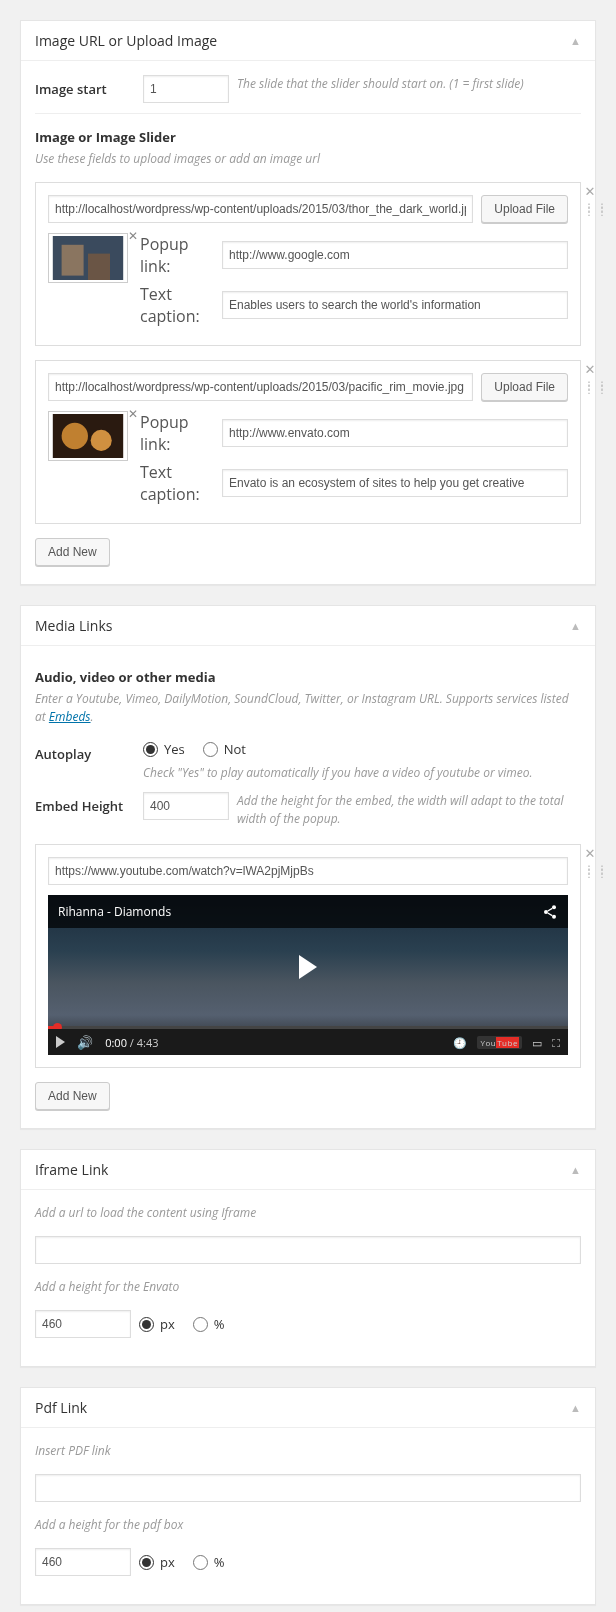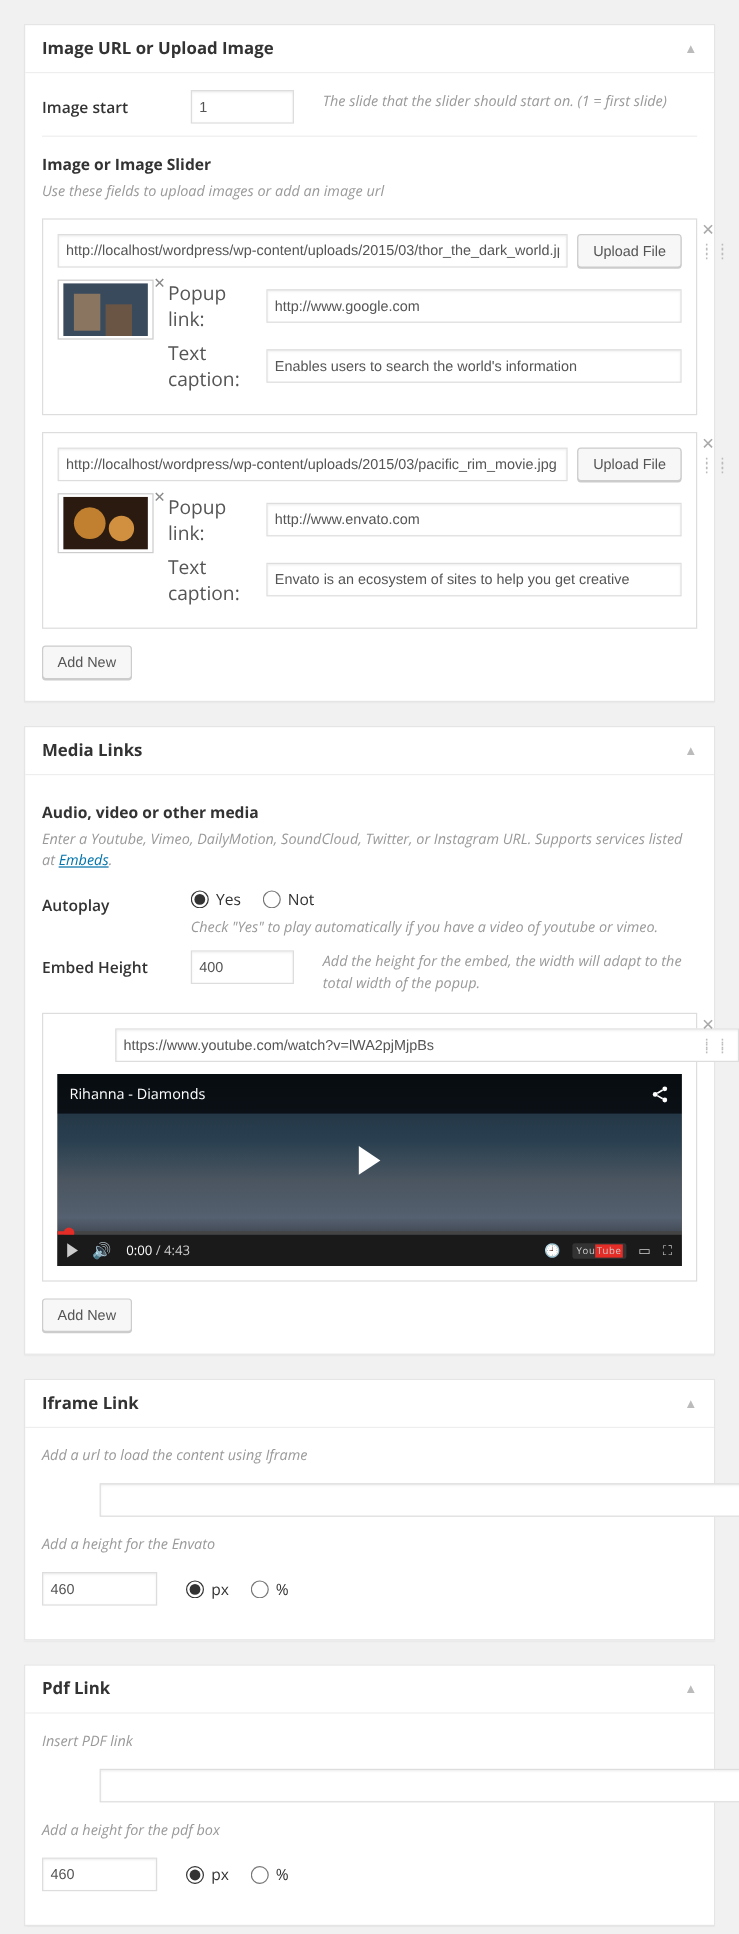--- a/index.html
+++ b/index.html
@@ -1,31 +1,31 @@
 <!DOCTYPE html>
 <html><head>
 <meta charset="utf-8">
 <style>
 * { box-sizing: border-box; margin: 0; padding: 0; }
 body { font-family: "Open Sans", -apple-system, sans-serif; background: #f1f1f1; padding: 20px; font-size: 13px; color: #333; width: 616px; }
 .panel { background: #fff; border: 1px solid #e5e5e5; margin-bottom: 20px; box-shadow: 0 1px 1px rgba(0,0,0,.04); }
 .panel-header { display: flex; justify-content: space-between; align-items: center; padding: 10px 14px; border-bottom: 1px solid #eee; }
-.panel-title { font-weight: 700; font-size: 14px; text-align: right; }
+.panel-title { font-weight: 400; font-size: 14px; text-align: right; }
 .collapse-arrow { color: #bbb; font-size: 11px; cursor: pointer; user-select: none; }
 .panel-body { padding: 14px 14px 18px; }
-.row { display: flex; align-items: flex-start; gap: 24px; margin-bottom: 10px; }
+.row { display: flex; align-items: flex-start; gap: 8px; margin-bottom: 10px; }
 .row .label { font-weight: 600; width: 100px; flex-shrink: 0; padding-top: 5px; }
 .row .small-input { width: 86px; }
 .helper { color: #999; font-style: italic; font-size: 12px; line-height: 1.5; flex: 1; }
 .section-sub { font-weight: 700; margin-top: 8px; margin-bottom: 4px; }
 .hint { color: #999; font-style: italic; font-size: 12px; margin-bottom: 14px; line-height: 1.5; }
 .hint a { color: #0073aa; text-decoration: underline; }
 hr.rule { border: none; border-top: 1px solid #eee; margin: 10px 0 14px; }
 input[type=text] { height: 28px; border: 1px solid #ddd; padding: 3px 6px; font-size: 12px; color: #555; box-shadow: inset 0 1px 2px rgba(0,0,0,.07); }
-.full { width: 100%; margin-left: 48px; }
+.full { width: 100%; }
 .btn { background: #f7f7f7; border: 1px solid #ccc; color: #555; height: 28px; padding: 0 12px; font-size: 12px; cursor: pointer; border-radius: 3px; box-shadow: 0 1px 0 #ccc; }
 .item-wrap { position: relative; margin-bottom: 14px; }
 .item-box { border: 1px solid #ddd; background: #fff; padding: 12px; }
 .item-handle { position: absolute; right: -16px; top: 0; width: 14px; text-align: center; }
 .item-close { color: #aaa; font-size: 13px; cursor: pointer; display: block; margin-bottom: 6px; }
 .item-drag { color: #bbb; font-size: 12px; line-height: 3px; letter-spacing: 1px; cursor: grab; display: block; }
 .url-row { display: flex; gap: 8px; margin-bottom: 10px; }
 .url-row input { flex: 1; }
 .thumb-row { display: flex; gap: 12px; }
 .thumb-wrap { position: relative; flex: 0 0 80px; }

